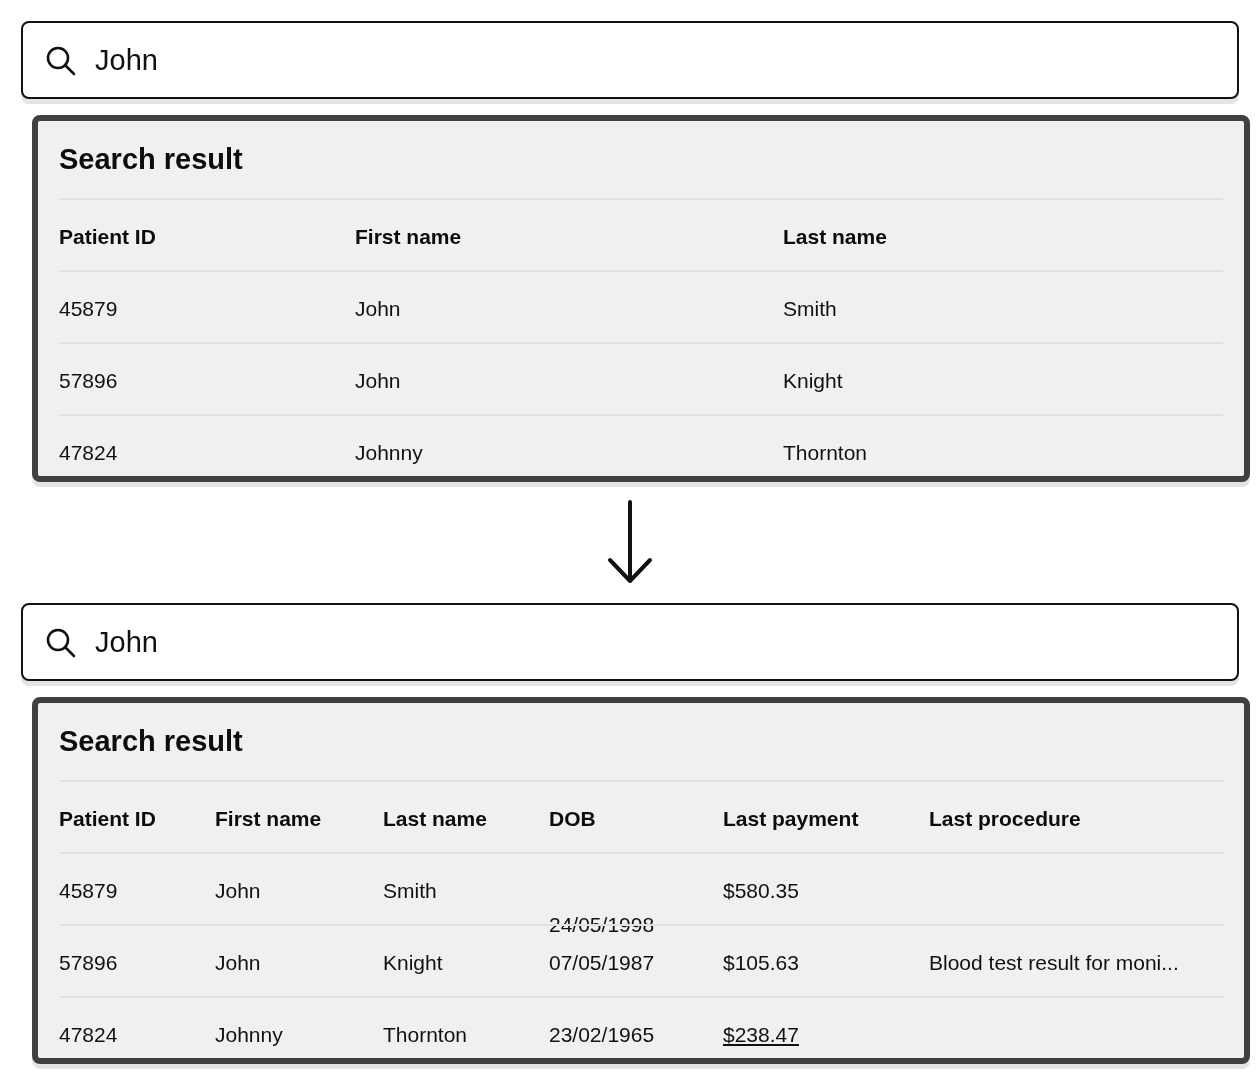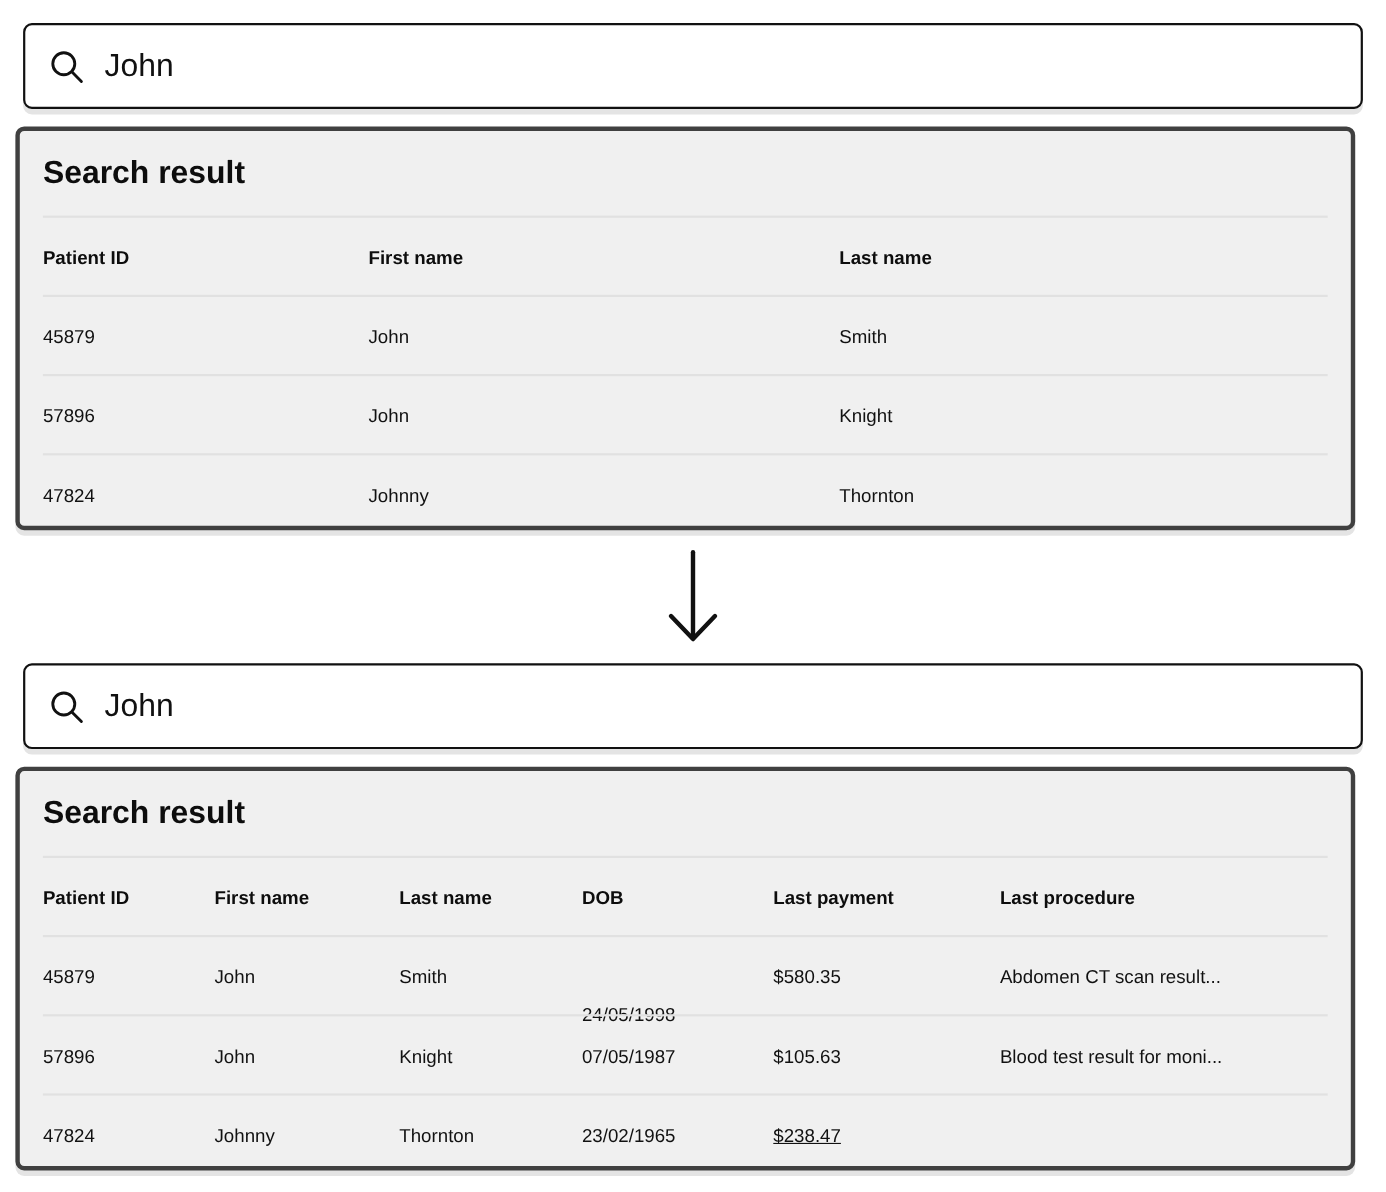--- a/index.html
+++ b/index.html
@@ -9,30 +9,30 @@
   }
   .search-box {
     position: absolute; left: 21px; width: 1218px; height: 78px;
     box-sizing: border-box; border: 2px solid #111; border-radius: 8px;
     background: #fff; box-shadow: 0 5px 0 #e4e4e4;
     display: flex; align-items: center;
   }
   .search-icon { position: absolute; left: 21px; top: 21px; width: 34px; height: 34px; }
   .search-value { position: absolute; left: 72px; font-size: 29px; color: #111; }
   .panel {
-    position: absolute; left: 14px; width: 1218px;
-    box-sizing: border-box; border: 4px solid #404040; border-radius: 8px;
+    position: absolute; left: 32px; width: 1218px;
+    box-sizing: border-box; border: 6px solid #404040; border-radius: 8px;
     background: #f0f0f0; box-shadow: 0 5px 0 #e4e4e4;
   }
   .panel-title {
     position: absolute; left: 21px; top: 22px; font-size: 29px; font-weight: bold; color: #0d0d0d;
   }
   .divider { position: absolute; left: 21px; right: 21px; height: 2px; background: #e1e1e1; }
   .row { position: absolute; left: 21px; right: 21px; height: 72px; }
-  .cell { position: absolute; top: 0; line-height: 72px; font-size: 17px; white-space: nowrap; }
+  .cell { position: absolute; top: 0; line-height: 72px; font-size: 21px; white-space: nowrap; }
   .head .cell { font-weight: bold; color: #0d0d0d; }
   .arrow { position: absolute; left: 600px; top: 496px; width: 60px; height: 92px; }
 </style>
 </head>
 <body>
 
 <div class="search-box" style="top:21px;">
   <svg class="search-icon" viewBox="0 0 34 34">
     <circle cx="14" cy="14" r="10" fill="none" stroke="#111" stroke-width="2.6"></circle>
     <line x1="21.5" y1="21.5" x2="30" y2="30" stroke="#111" stroke-width="2.6" stroke-linecap="round"></line>
@@ -98,21 +98,20 @@
     <span class="cell" style="left:870px;">Last procedure</span>
   </div>
   <div class="divider" style="top:149px;"></div>
 
   <div class="row" style="top:152px;">
     <span class="cell" style="left:0;">45879</span>
     <span class="cell" style="left:156px;">John</span>
     <span class="cell" style="left:324px;">Smith</span>
     <span class="cell" style="left:490px;margin-top:34px;">24/05/1998</span>
     <span class="cell" style="left:664px;text-align:right;">$580.35</span>
-    <span class="cell" style="left:870px;">Abdomen CT scan result...</span>
   </div>
   <div class="divider" style="top:221px;"></div>
 
   <div class="row" style="top:224px;">
     <span class="cell" style="left:0;">57896</span>
     <span class="cell" style="left:156px;">John</span>
     <span class="cell" style="left:324px;">Knight</span>
     <span class="cell" style="left:490px;">07/05/1987</span>
     <span class="cell" style="left:664px;">$105.63</span>
     <span class="cell" style="left:870px;">Blood test result for moni...</span>

